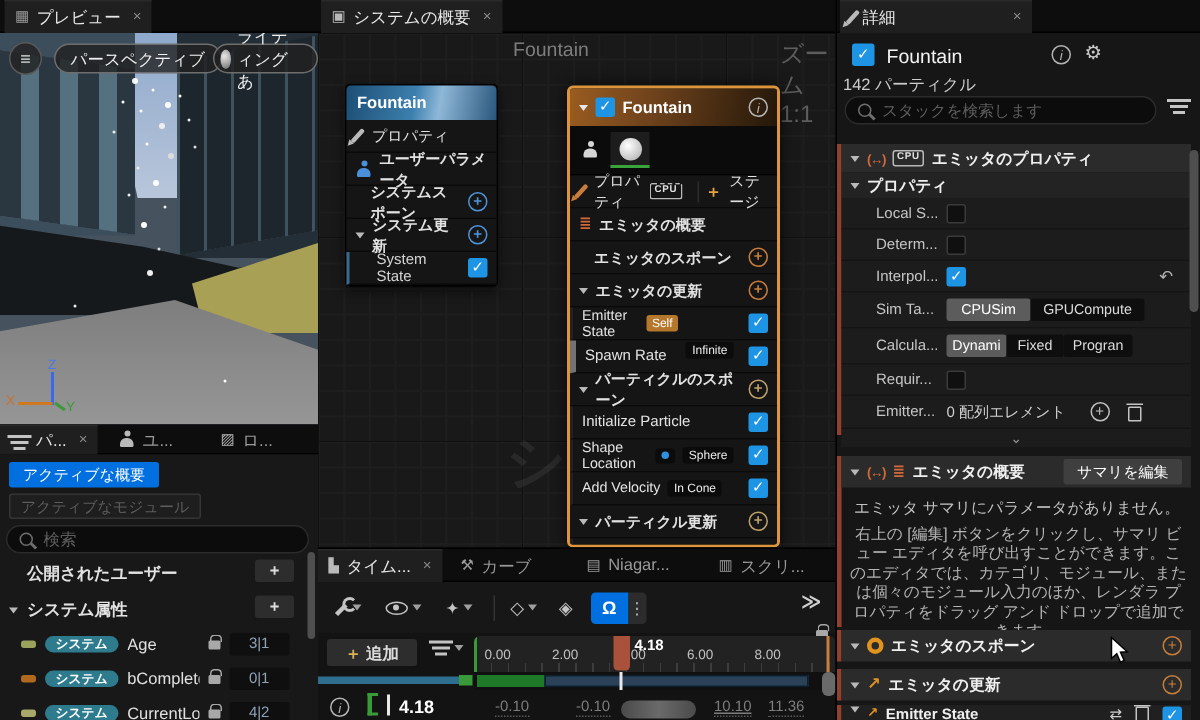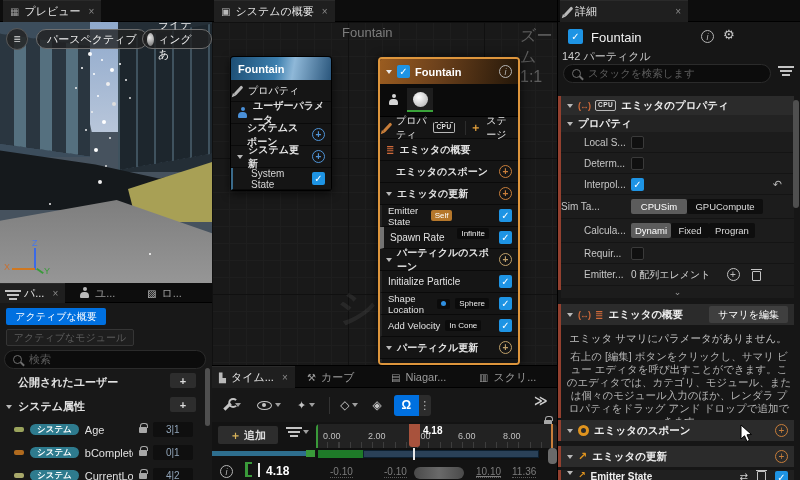--- a/index.html
+++ b/index.html
@@ -455,21 +455,21 @@
     <div class="a drow" style="left:3px;top:153px;width:233px;height:21px;">
       <span style="padding-left:23px;width:70px;" class="ell">Determ...</span>
       <span class="chk off"></span>
     </div>
     <div class="a drow" style="left:3px;top:174px;width:233px;height:21px;">
       <span style="padding-left:23px;width:70px;" class="ell">Interpol...</span>
       <span class="chk"></span>
       <span style="margin-left:auto;margin-right:12px;color:#b5b5b5;font-size:11px;">↶</span>
     </div>
     <div class="a drow" style="left:3px;top:195px;width:233px;height:24px;">
-      <span style="width:70px;" class="ell">Sim Ta...</span>
+      <span style="padding-left:23px;width:70px;" class="ell">Sim Ta...</span>
       <span class="seg on" style="width:56px;">CPUSim</span>
       <span class="seg offd ell" style="width:76px;">GPUCompute</span>
     </div>
     <div class="a drow" style="left:3px;top:219px;width:233px;height:24px;">
       <span style="padding-left:23px;width:70px;" class="ell">Calcula...</span>
       <span class="seg on ell" style="width:40px;">Dynami</span>
       <span class="seg offd" style="width:38px;">Fixed</span>
       <span class="seg offd ell" style="width:46px;">Progran</span>
     </div>
     <div class="a drow" style="left:3px;top:243px;width:233px;height:21px;">

